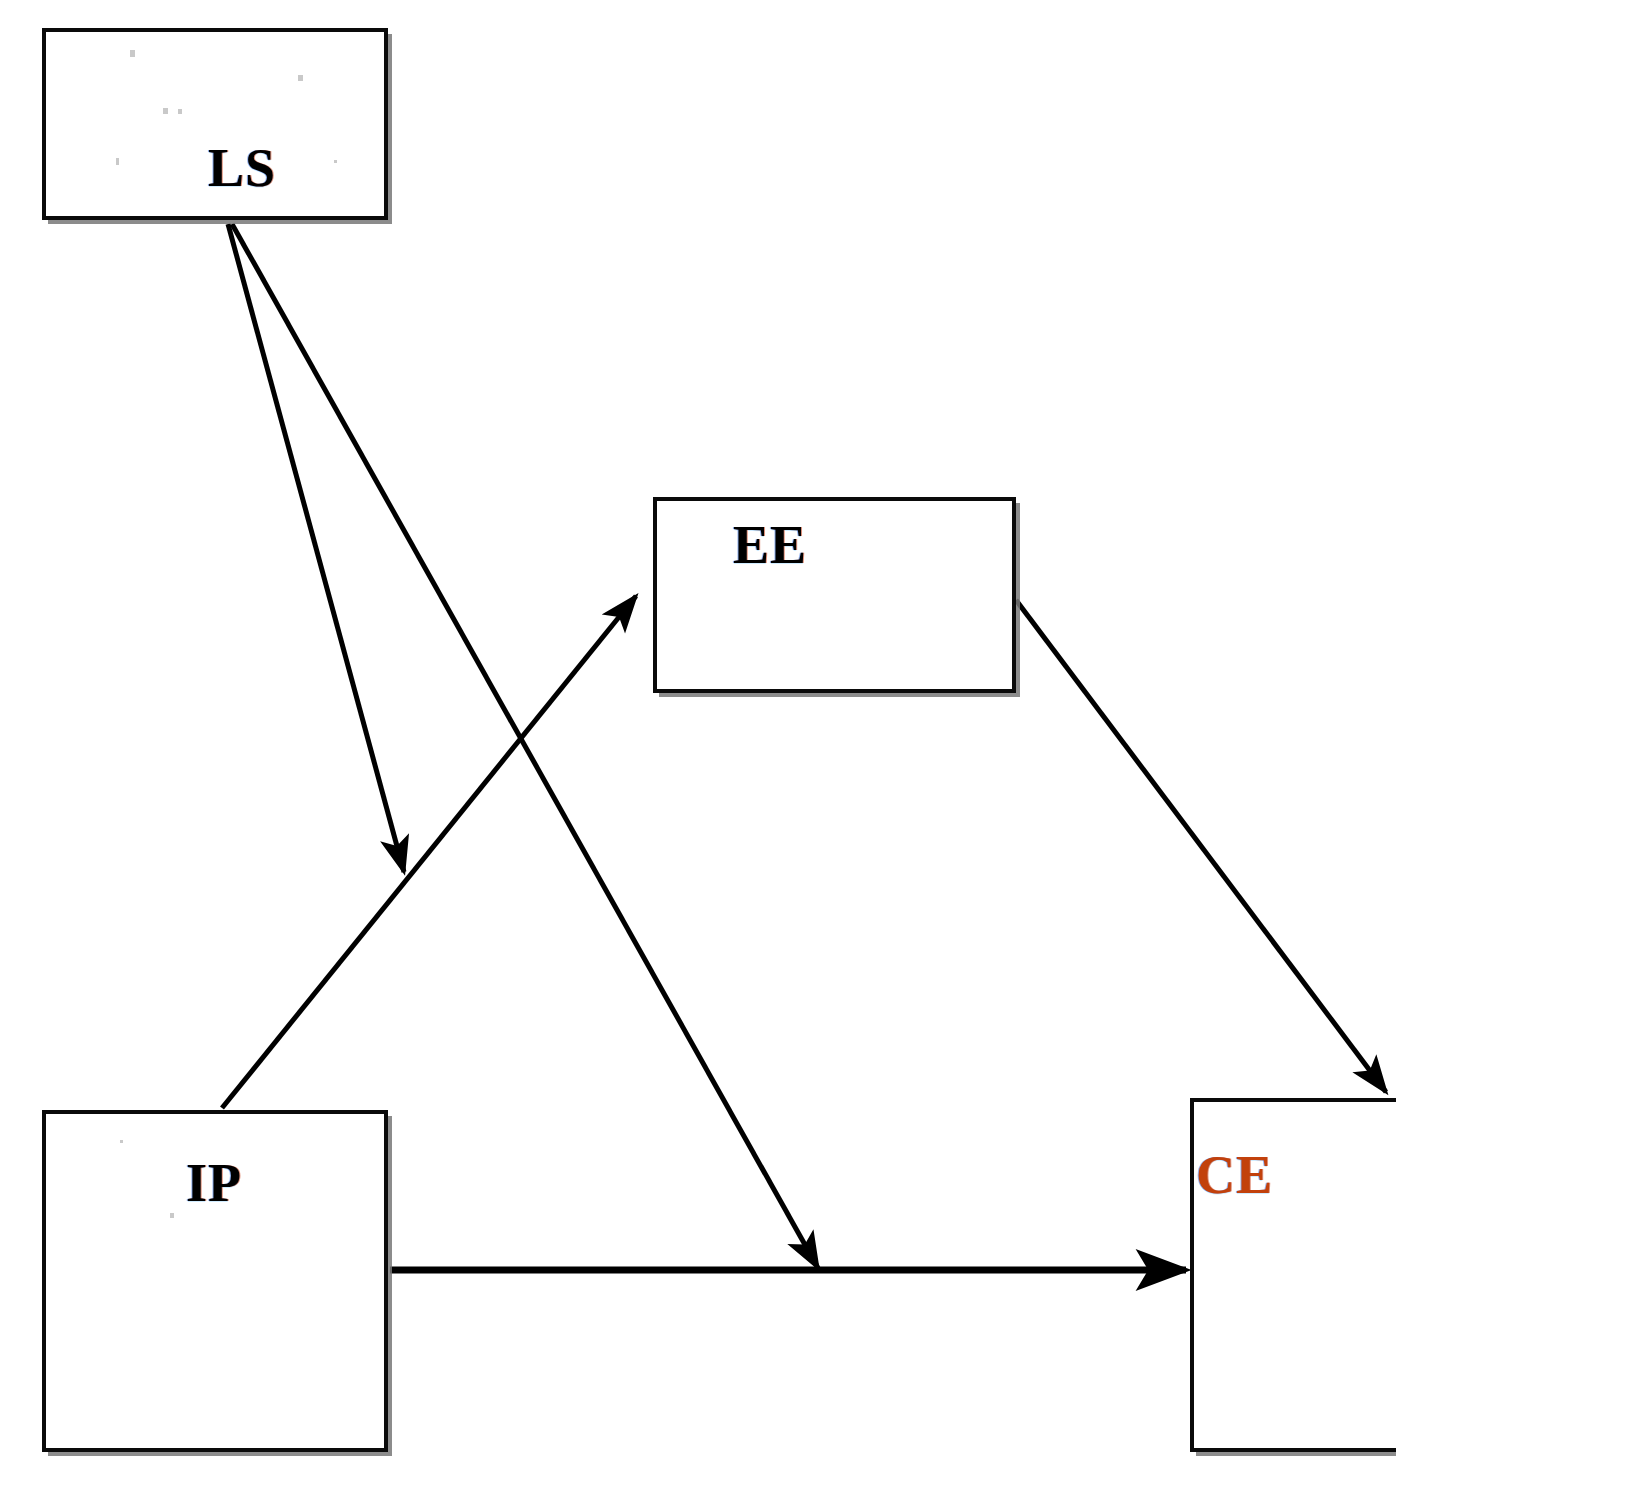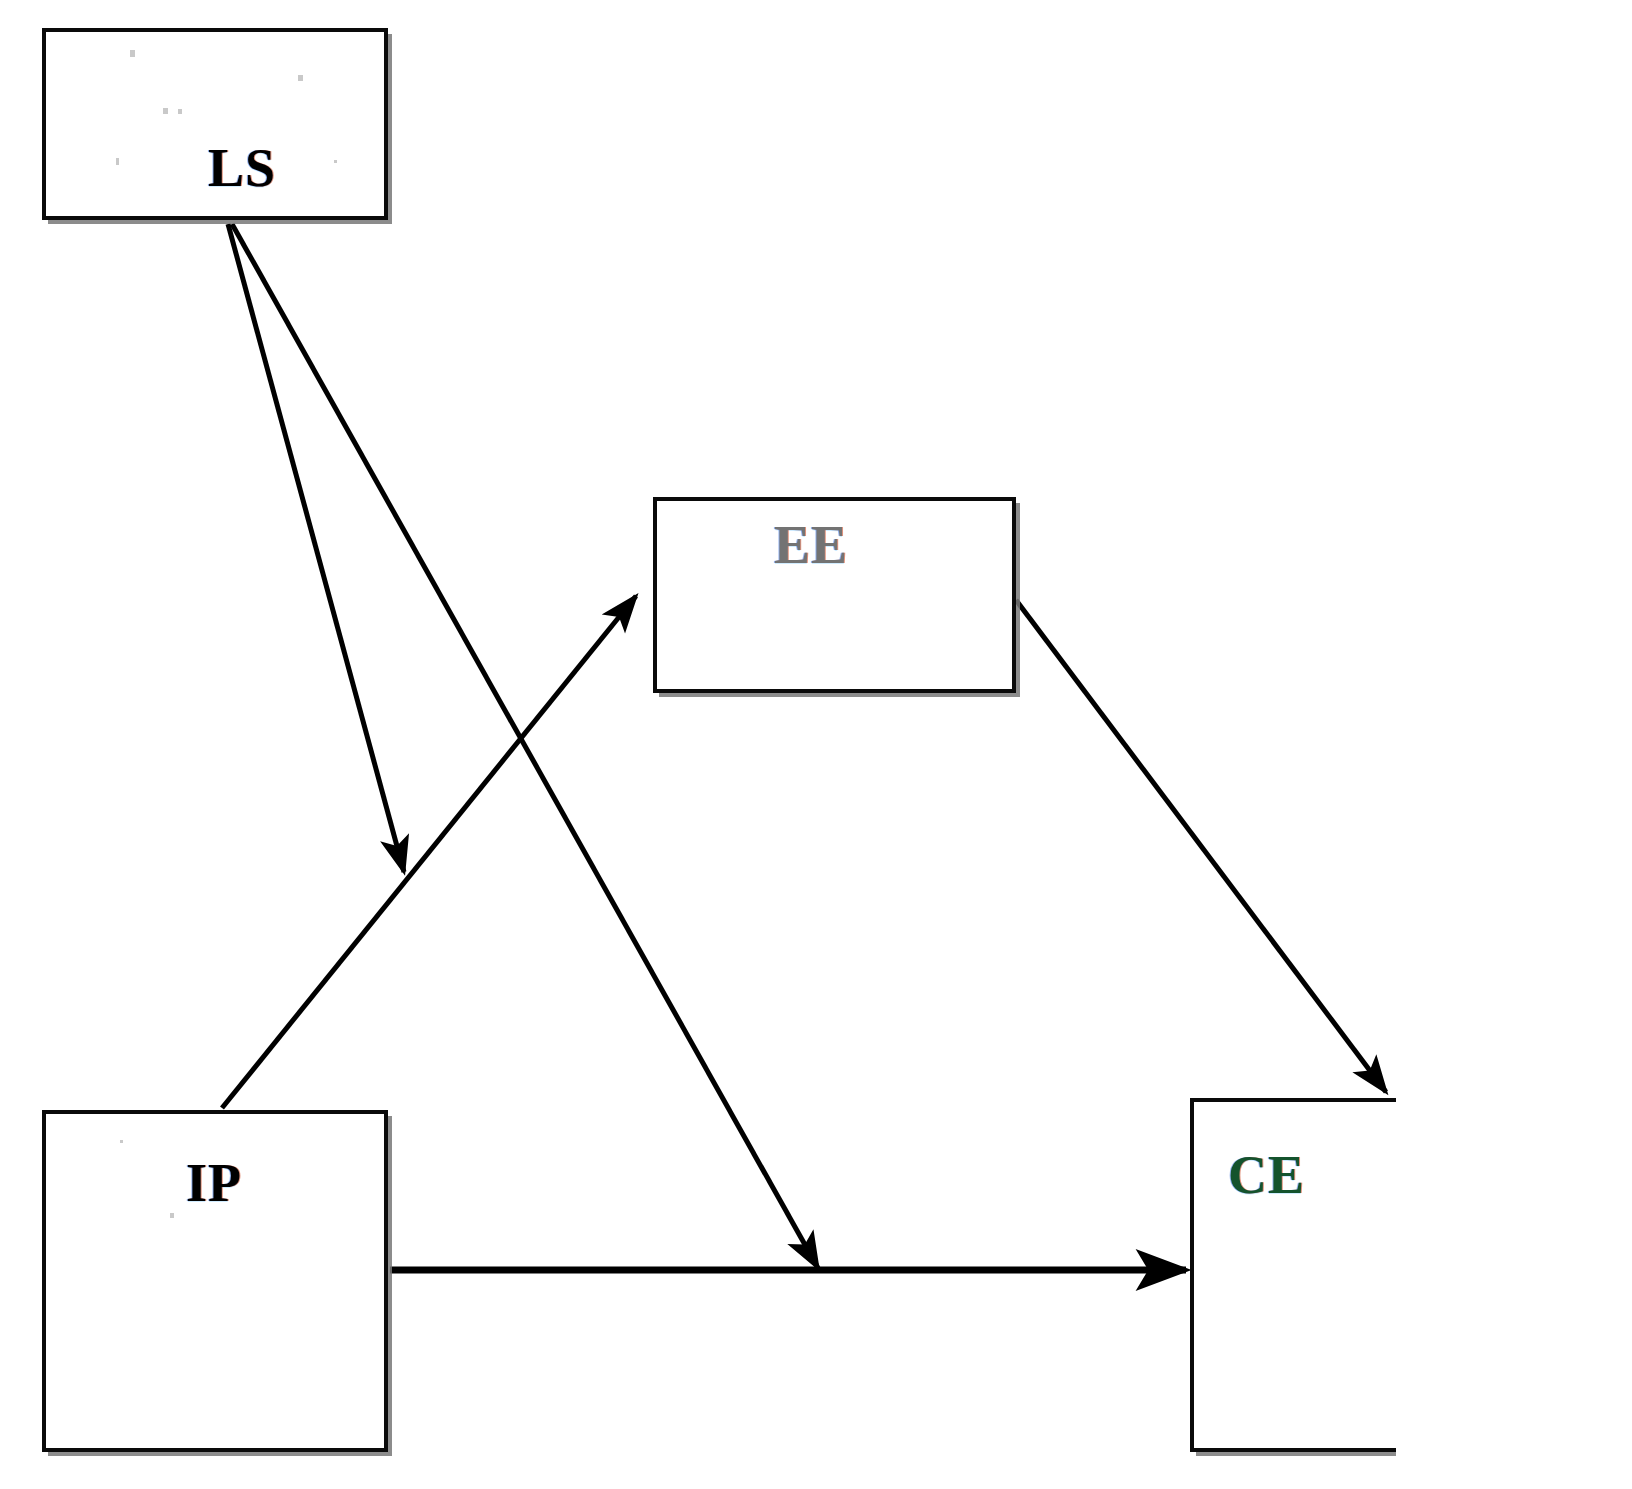--- a/index.html
+++ b/index.html
@@ -68,27 +68,27 @@
         <line x1="222" y1="1108" x2="636" y2="596" stroke="#000000" stroke-width="5" marker-end="url(#arrowhead)"></line>
         <line x1="1016" y1="600" x2="1386" y2="1092" stroke="#000000" stroke-width="5" marker-end="url(#arrowhead)"></line>
         <line x1="390" y1="1270" x2="1186" y2="1270" stroke="#000000" stroke-width="7" marker-end="url(#arrowhead)"></line>
       </g>
   </svg>
 
   <div class="node-box" id="box-LS" style="left: 42px; top: 28px; width: 346px; height: 192px; border-color: rgb(10, 10, 10);"></div>
   <div class="node-label" id="label-LS" style="left: 208px; top: 141px; color: rgb(0, 0, 0);">LS</div>
 
   <div class="node-box" id="box-EE" style="left: 653px; top: 497px; width: 363px; height: 196px; border-color: rgb(10, 10, 10);"></div>
-  <div class="node-label" id="label-EE" style="left: 774px; top: 518px; color: #737373;">EE</div>
+  <div class="node-label" id="label-EE" style="left: 733px; top: 518px; color: #000000;">EE</div>
 
   <div class="node-box" id="box-IP" style="left: 42px; top: 1110px; width: 346px; height: 342px; border-color: rgb(10, 10, 10);"></div>
   <div class="node-label" id="label-IP" style="left: 186px; top: 1156px; color: rgb(0, 0, 0); text-align: center;">IP</div>
 
   <div class="node-box" id="box-CE" style="left: 1190px; top: 1098px; width: 355px; height: 354px; border-color: rgb(10, 10, 10);"></div>
-  <div class="node-label" id="label-CE" style="left: 1228px; top: 1148px; color: #14532d;">CE</div>
+  <div class="node-label" id="label-CE" style="left: 1196px; top: 1148px; color: #c2410c;">CE</div>
 
   <div id="specks-layer">
       <div class="speck" style="left: 130px; top: 50px; width: 5px; height: 7px;"></div>
       <div class="speck" style="left: 298px; top: 75px; width: 5px; height: 6px;"></div>
       <div class="speck" style="left: 163px; top: 108px; width: 5px; height: 6px;"></div>
       <div class="speck" style="left: 178px; top: 109px; width: 4px; height: 5px;"></div>
       <div class="speck" style="left: 116px; top: 158px; width: 3px; height: 7px;"></div>
       <div class="speck" style="left: 334px; top: 160px; width: 3px; height: 3px;"></div>
       <div class="speck" style="left: 170px; top: 1213px; width: 4px; height: 5px;"></div>
       <div class="speck" style="left: 120px; top: 1140px; width: 3px; height: 3px;"></div>

